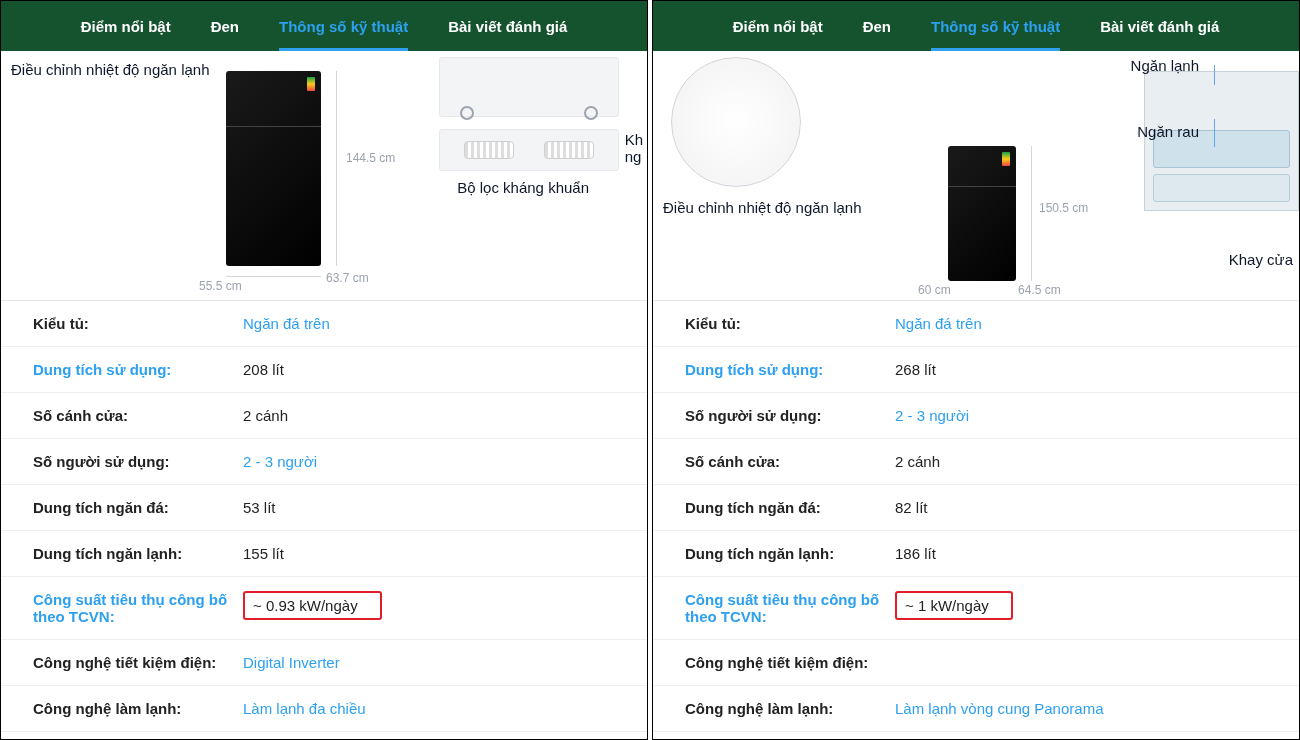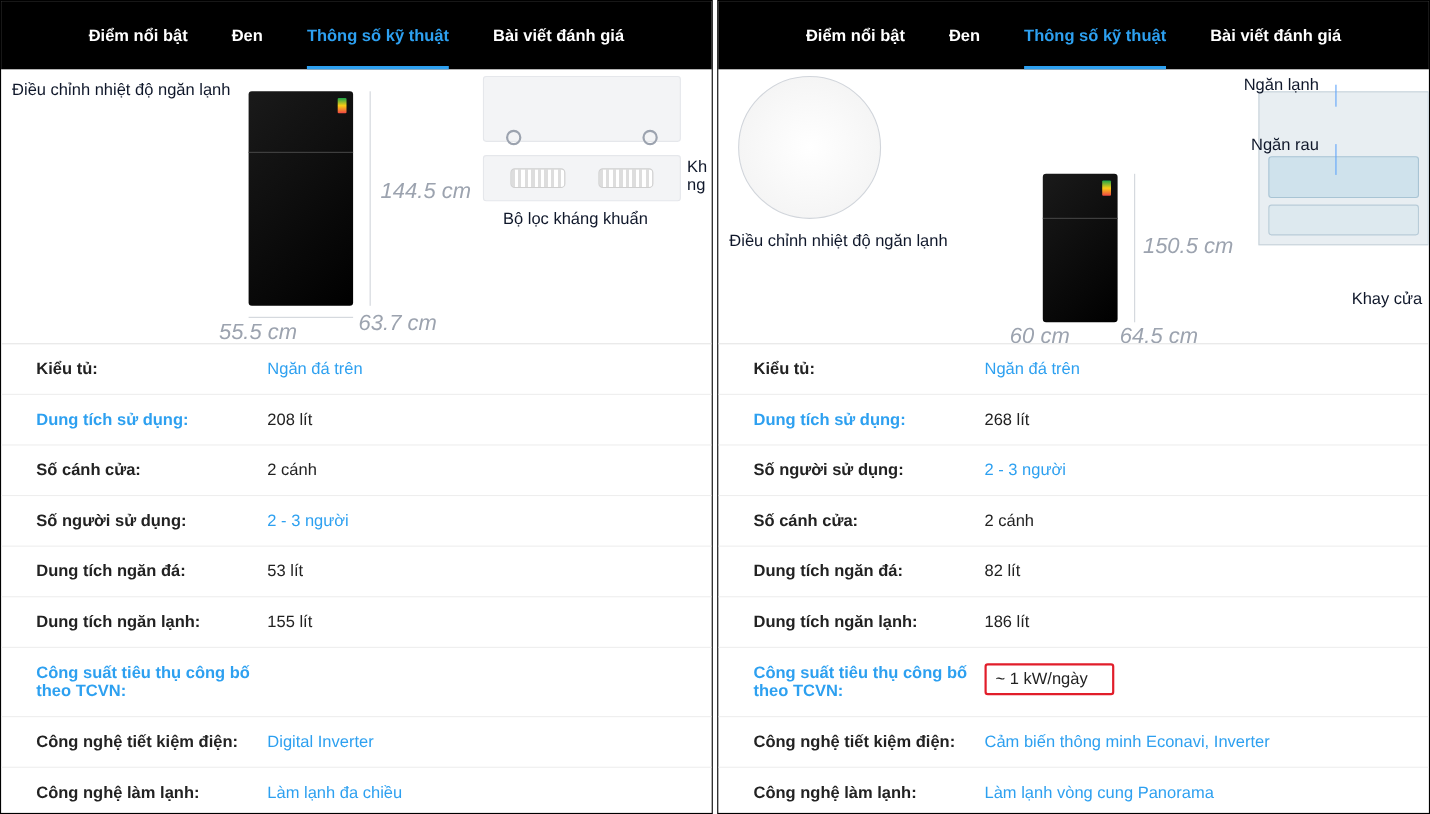--- a/index.html
+++ b/index.html
@@ -14,22 +14,22 @@
   }
   .panel {
     width: 648px;
     height: 740px;
     border: 1px solid #000;
     background: #fff;
     display: flex;
     flex-direction: column;
   }
   .tabbar {
-    background: #000000;
-    height: 62px;
+    background: #14532d;
+    height: 50px;
     display: flex;
     align-items: center;
     justify-content: center;
     gap: 40px;
     flex-shrink: 0;
   }
   .tab {
     color: #fff;
     font-size: 15px;
     font-weight: 600;
@@ -75,22 +75,21 @@
   .fridge-body .energy {
     position: absolute;
     top: 6px; right: 6px;
     width: 8px; height: 14px;
     background: linear-gradient(#16a34a, #facc15, #ef4444);
     border-radius: 1px;
   }
   .dim {
     position: absolute;
     color: #9ca3af;
-    font-size: 20px;
-    font-style: italic;
+    font-size: 12px;
   }
   .dim-line {
     position: absolute;
     background: #d1d5db;
   }
   .annot {
     position: absolute;
     color: #0f172a;
     font-size: 15px;
   }
@@ -198,20 +197,21 @@
       <div class="spec-row">
         <div class="spec-label">Dung tích ngăn đá:</div>
         <div class="spec-value">53 lít</div>
       </div>
       <div class="spec-row">
         <div class="spec-label">Dung tích ngăn lạnh:</div>
         <div class="spec-value">155 lít</div>
       </div>
       <div class="spec-row">
         <div class="spec-label link">Công suất tiêu thụ công bố theo TCVN:</div>
+        <div class="spec-value"><span class="highlight-box">~ 0.93 kW/ngày</span></div>
       </div>
       <div class="spec-row">
         <div class="spec-label">Công nghệ tiết kiệm điện:</div>
         <div class="spec-value link">Digital Inverter</div>
       </div>
       <div class="spec-row">
         <div class="spec-label">Công nghệ làm lạnh:</div>
         <div class="spec-value link">Làm lạnh đa chiều</div>
       </div>
     </div>
@@ -240,21 +240,21 @@
     <div class="dim" style="left:386px;top:150px;">150.5 cm</div>
     <div class="dim" style="left:265px;top:232px;">60 cm</div>
     <div class="dim" style="left:365px;top:232px;">64.5 cm</div>
 
     <div class="open-fridge" style="right:0;top:20px;width:155px;height:140px;">
       <div style="position:absolute;left:8px;right:8px;top:58px;height:38px;background:#cfe2ec;border:1px solid #a8c4d4;border-radius:3px;"></div>
       <div style="position:absolute;left:8px;right:8px;bottom:8px;height:28px;background:#dde9ef;border:1px solid #b8ccd8;border-radius:3px;"></div>
     </div>
     <div class="annot" style="right:100px;top:6px;">Ngăn lạnh</div>
     <div class="dim-line" style="right:84px;top:14px;width:1px;height:20px;background:#60a5fa;"></div>
-    <div class="annot" style="right:100px;top:60px;margin-left:36px;">Ngăn rau</div>
+    <div class="annot" style="right:100px;top:72px;margin-left:36px;">Ngăn rau</div>
     <div class="dim-line" style="right:84px;top:68px;width:1px;height:28px;background:#60a5fa;"></div>
     <div class="annot" style="right:6px;top:200px;">Khay cửa</div>
   </div>
 
   <div class="spec-table" id="rows-right">
       <div class="spec-row">
         <div class="spec-label">Kiểu tủ:</div>
         <div class="spec-value link">Ngăn đá trên</div>
       </div>
       <div class="spec-row">
@@ -276,20 +276,19 @@
       <div class="spec-row">
         <div class="spec-label">Dung tích ngăn lạnh:</div>
         <div class="spec-value">186 lít</div>
       </div>
       <div class="spec-row">
         <div class="spec-label link">Công suất tiêu thụ công bố theo TCVN:</div>
         <div class="spec-value"><span class="highlight-box">~ 1 kW/ngày</span></div>
       </div>
       <div class="spec-row">
         <div class="spec-label">Công nghệ tiết kiệm điện:</div>
-        <div class="spec-value link">Cảm biến thông minh Econavi, Inverter</div>
       </div>
       <div class="spec-row">
         <div class="spec-label">Công nghệ làm lạnh:</div>
         <div class="spec-value link">Làm lạnh vòng cung Panorama</div>
       </div>
     </div>
 </div>
 
 </body></html>

